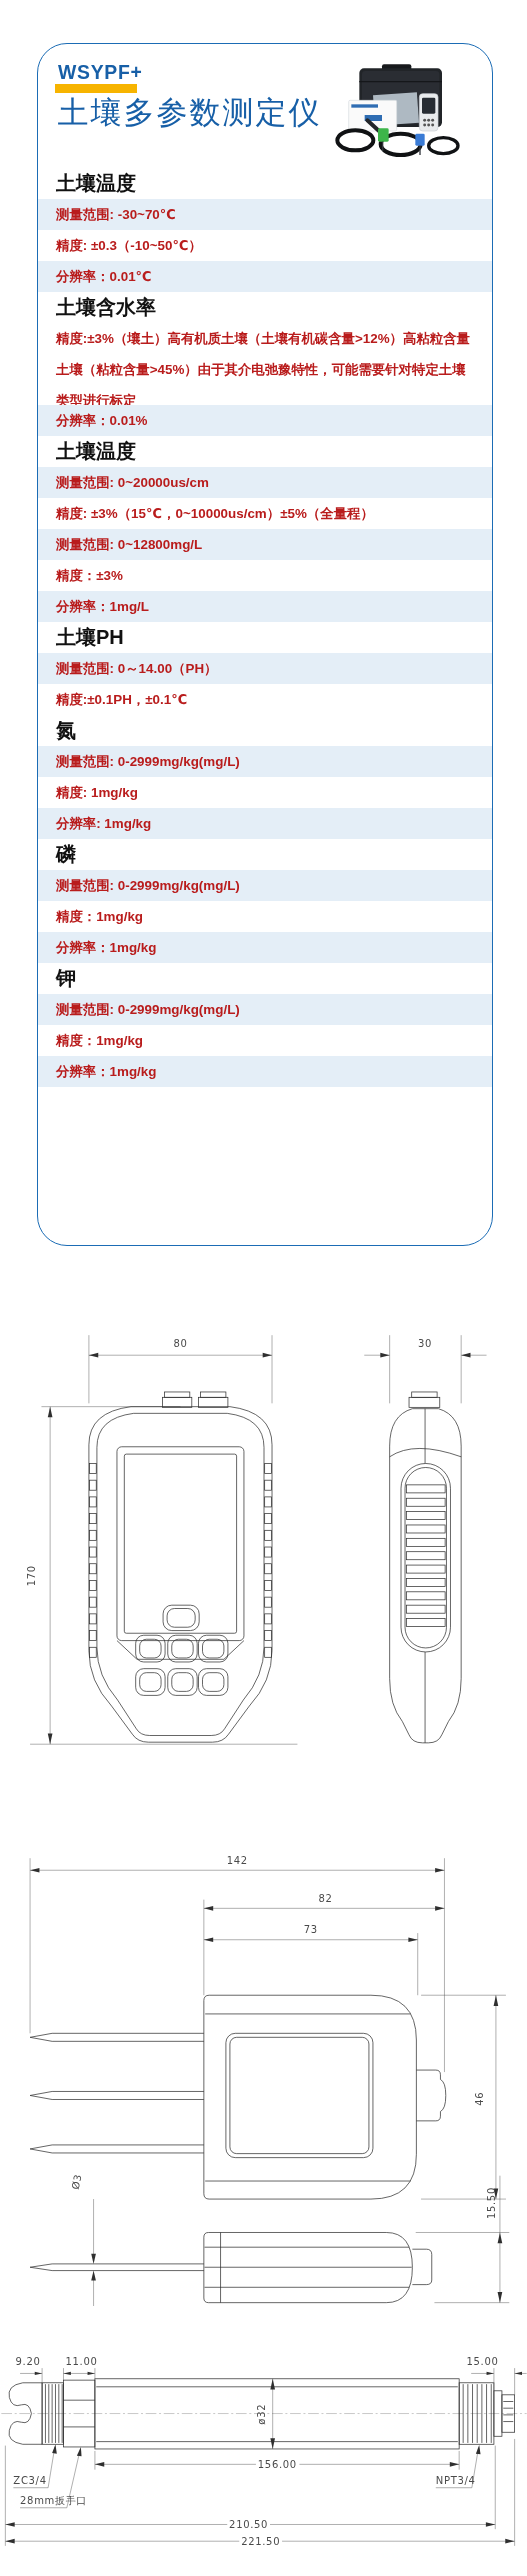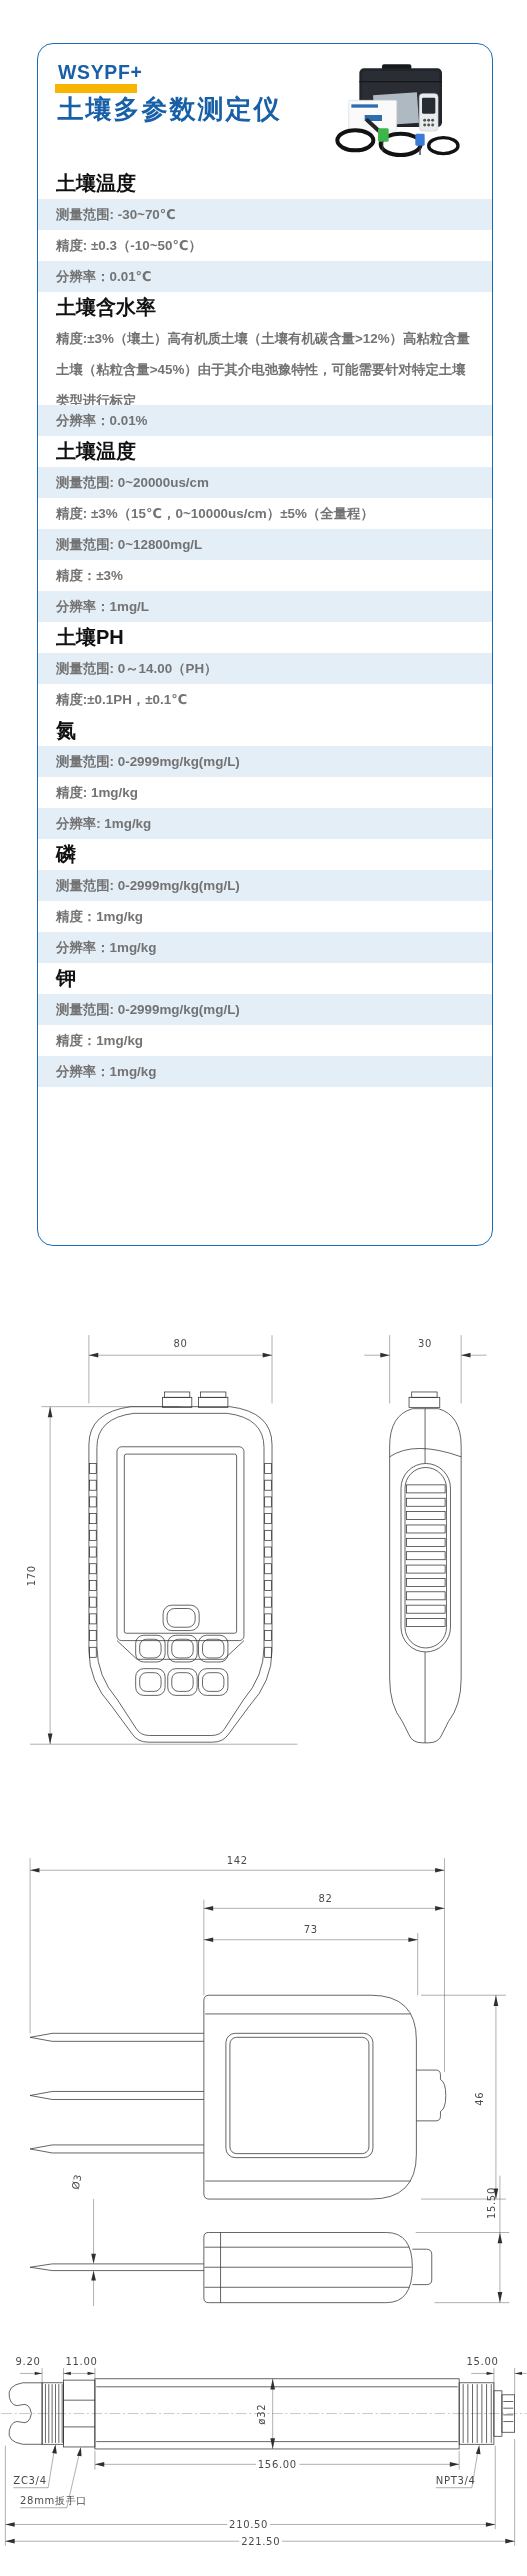--- a/index.html
+++ b/index.html
@@ -4,39 +4,39 @@
 <style>
   html,body{margin:0;padding:0;}
   body{
     width:528px;height:2576px;position:relative;background:#ffffff;
     font-family:"Liberation Sans","DejaVu Sans",sans-serif;
     -webkit-font-smoothing:antialiased;
   }
   .card{
     position:absolute;left:37px;top:43px;width:456px;height:1203px;
     box-sizing:border-box;border:1.7px solid var(--accent,#1b6cb5);
-    border-radius:16px;background:#fff;overflow:hidden;
+    border-radius:30px;background:#fff;overflow:hidden;
   }
   .brand{
     position:absolute;left:20px;top:17.4px;z-index:2;
     font-size:19.4px;font-weight:bold;color:var(--brand,#175fa7);letter-spacing:0.7px;
   }
   .brand-bar{
     position:absolute;left:17.4px;top:40px;width:82px;height:9.4px;z-index:1;
     background:var(--yellow,#f7b400);
   }
   .page-title{
     position:absolute;left:19.4px;top:48px;z-index:2;
-    font-size:26px;font-weight:bold;color:var(--brand,#175fa7);letter-spacing:2px;
+    font-size:31px;font-weight:normal;color:var(--brand,#175fa7);letter-spacing:2px;
   }
   .photo{position:absolute;left:297px;top:18.7px;width:134px;height:100px;}
   .spec-table{position:absolute;left:0;top:124px;width:100%;}
   .spec-row{
     box-sizing:border-box;width:100%;height:31px;line-height:31px;
-    padding:0 18px;font-size:13.4px;font-weight:600;color:#737373;
+    padding:0 18px;font-size:13.4px;font-weight:600;color:#b91c1c;
     white-space:nowrap;overflow:hidden;
   }
   .spec-row.section{font-weight:800;font-size:20px;color:#111;}
   .spec-row.alt{background:var(--rowblue,#e4eef7);}
   .spec-row.multiline{height:82px;line-height:31px;white-space:normal;}
   .drawing{position:absolute;left:0;}
   .dwg{stroke:var(--line,#2f2f2f);stroke-width:1.1;fill:none;}
   .thin{stroke:#555;stroke-width:0.7;fill:none;}
   .dim{font-family:"DejaVu Sans",sans-serif;font-size:15px;fill:#4a4a4a;letter-spacing:1px;}
   .arr{fill:#2f2f2f;stroke:none;}

